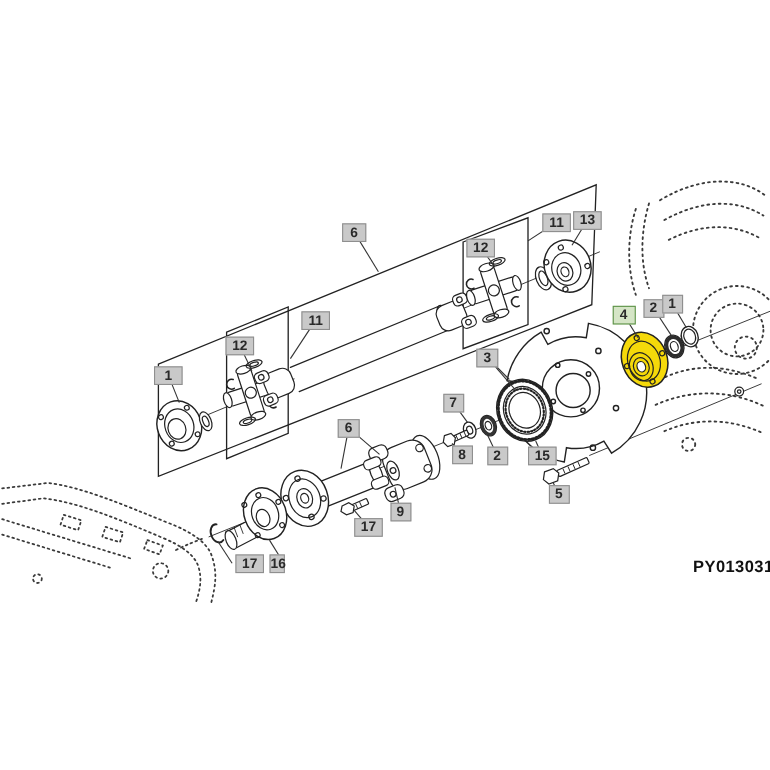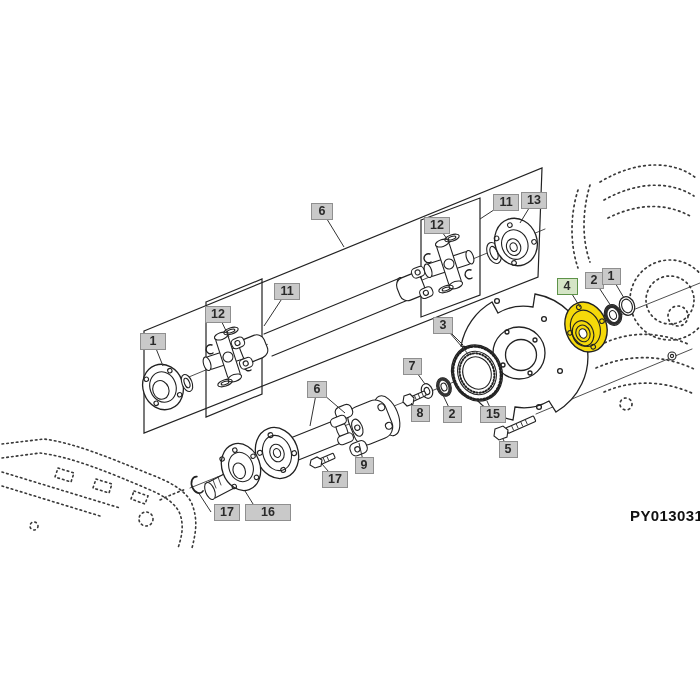--- a/index.html
+++ b/index.html
@@ -360,19 +360,19 @@
       <div class="callout" style="left: 584.5px; top: 271.5px; width: 19px;">2</div>
       <div class="callout" style="left: 601.5px; top: 267.5px; width: 19px;">1</div>
       <div class="callout" style="left: 402.5px; top: 357.5px; width: 19px;">7</div>
       <div class="callout" style="left: 410.5px; top: 404.5px; width: 19px;">8</div>
       <div class="callout" style="left: 442.5px; top: 405.5px; width: 19px;">2</div>
       <div class="callout" style="left: 480px; top: 405.5px; width: 26px;">15</div>
       <div class="callout" style="left: 498.5px; top: 440.5px; width: 19px;">5</div>
       <div class="callout" style="left: 307px; top: 380.5px; width: 20px;">6</div>
       <div class="callout" style="left: 354.5px; top: 456.5px; width: 19px;">9</div>
       <div class="callout" style="left: 322px; top: 470.5px; width: 26px;">17</div>
-      <div class="callout" style="left: 245px; top: 503.5px; width: 46px;">16</div>
+      <div class="callout" style="left: 245px; top: 503.5px; width: 14px;">16</div>
       <div class="callout" style="left: 198px; top: 503.5px; width: 26px; margin-left: 16px;">17</div>
     </div>
 
 <div id="part-code">PY013031</div>
 
 </div>
 
 </body></html>

